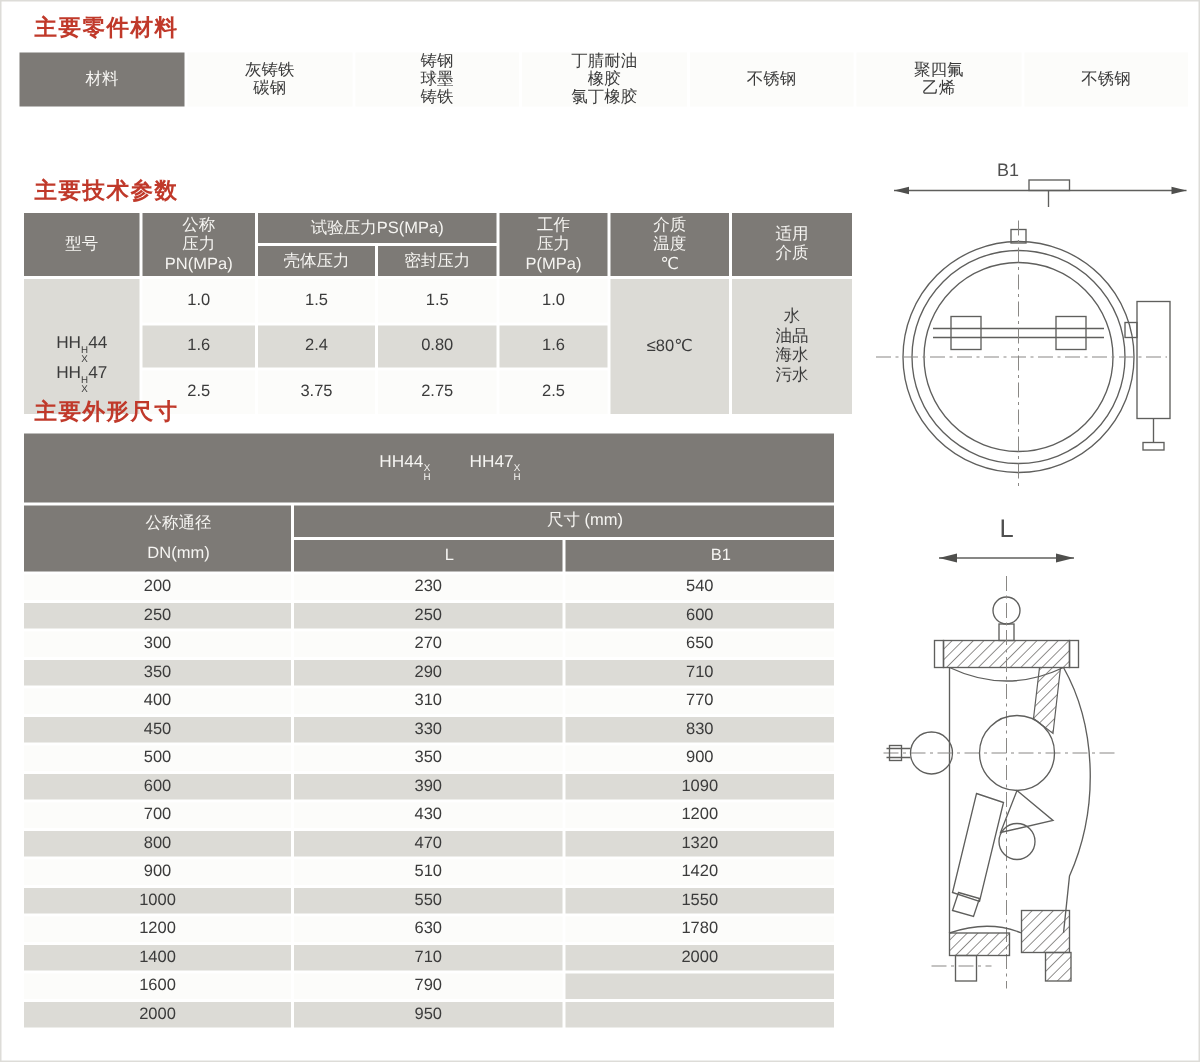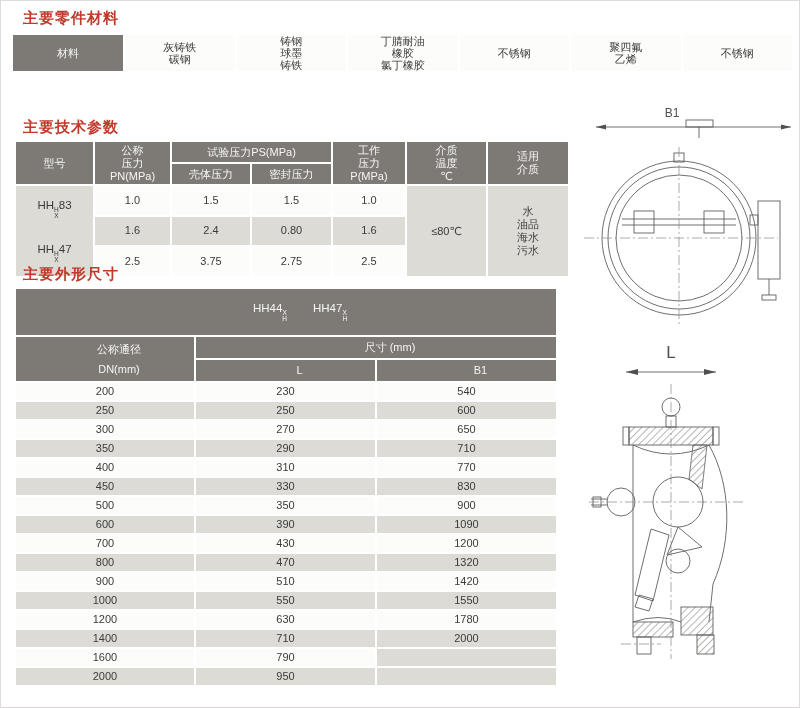--- a/index.html
+++ b/index.html
@@ -23,21 +23,21 @@
   .wt{background:#fcfcfa;color:#3b3b3b;}
   
   #t1{left:10px;top:32px;width:783px;}
   #t1 tr:first-child th{height:36px;}
   #t1 tr:last-child th,#t1 tr:last-child td{height:34px;line-height:12px;}
   
   #t2{left:13px;top:139px;width:540px;}
   #t2 th{height:20px;}
   #t2 td{height:20px;}
   .model-cell{height:100%;}
-  .model-wrap{display:flex;flex-direction:column;justify-content:space-between;height:64px;}
+  .model-wrap{display:flex;flex-direction:column;justify-content:flex-end;height:64px;}
   .model{white-space:nowrap;font-size:11.5px;}
   .stk{display:inline-flex;flex-direction:column;font-size:6.5px;line-height:6px;vertical-align:-3px;font-style:normal;}
   
   #t3{left:13px;top:286px;width:540px;}
   #t3 .banner{height:28px;font-size:12px;}
   #t3 th{height:21px;padding-left:28px;}
   #t3 td{height:17px;}
   .banner-models{display:flex;justify-content:center;gap:26px;align-items:center;}
   .dn-head{line-height:20px;}
   
@@ -121,21 +121,21 @@
     <tr>
       <th class="hdr">壳体压力</th>
       <th class="hdr">密封压力</th>
     </tr>
     <tr>
       <td class="lt model-cell" rowspan="3">
         <div class="model-wrap">
           <div class="model"><span>HH</span><span class="stk">
                   <span>H</span>
                   <span>X</span>
-                </span><span>83</span></div>
+                </span><span>44</span></div>
           <div class="model"><span>HH</span><span class="stk">
                   <span>H</span>
                   <span>X</span>
                 </span><span>47</span></div>
         </div>
       </td>
       <td class="wt">1.0</td>
       <td class="wt">1.5</td>
       <td class="wt">1.5</td>
       <td class="wt">1.0</td>

